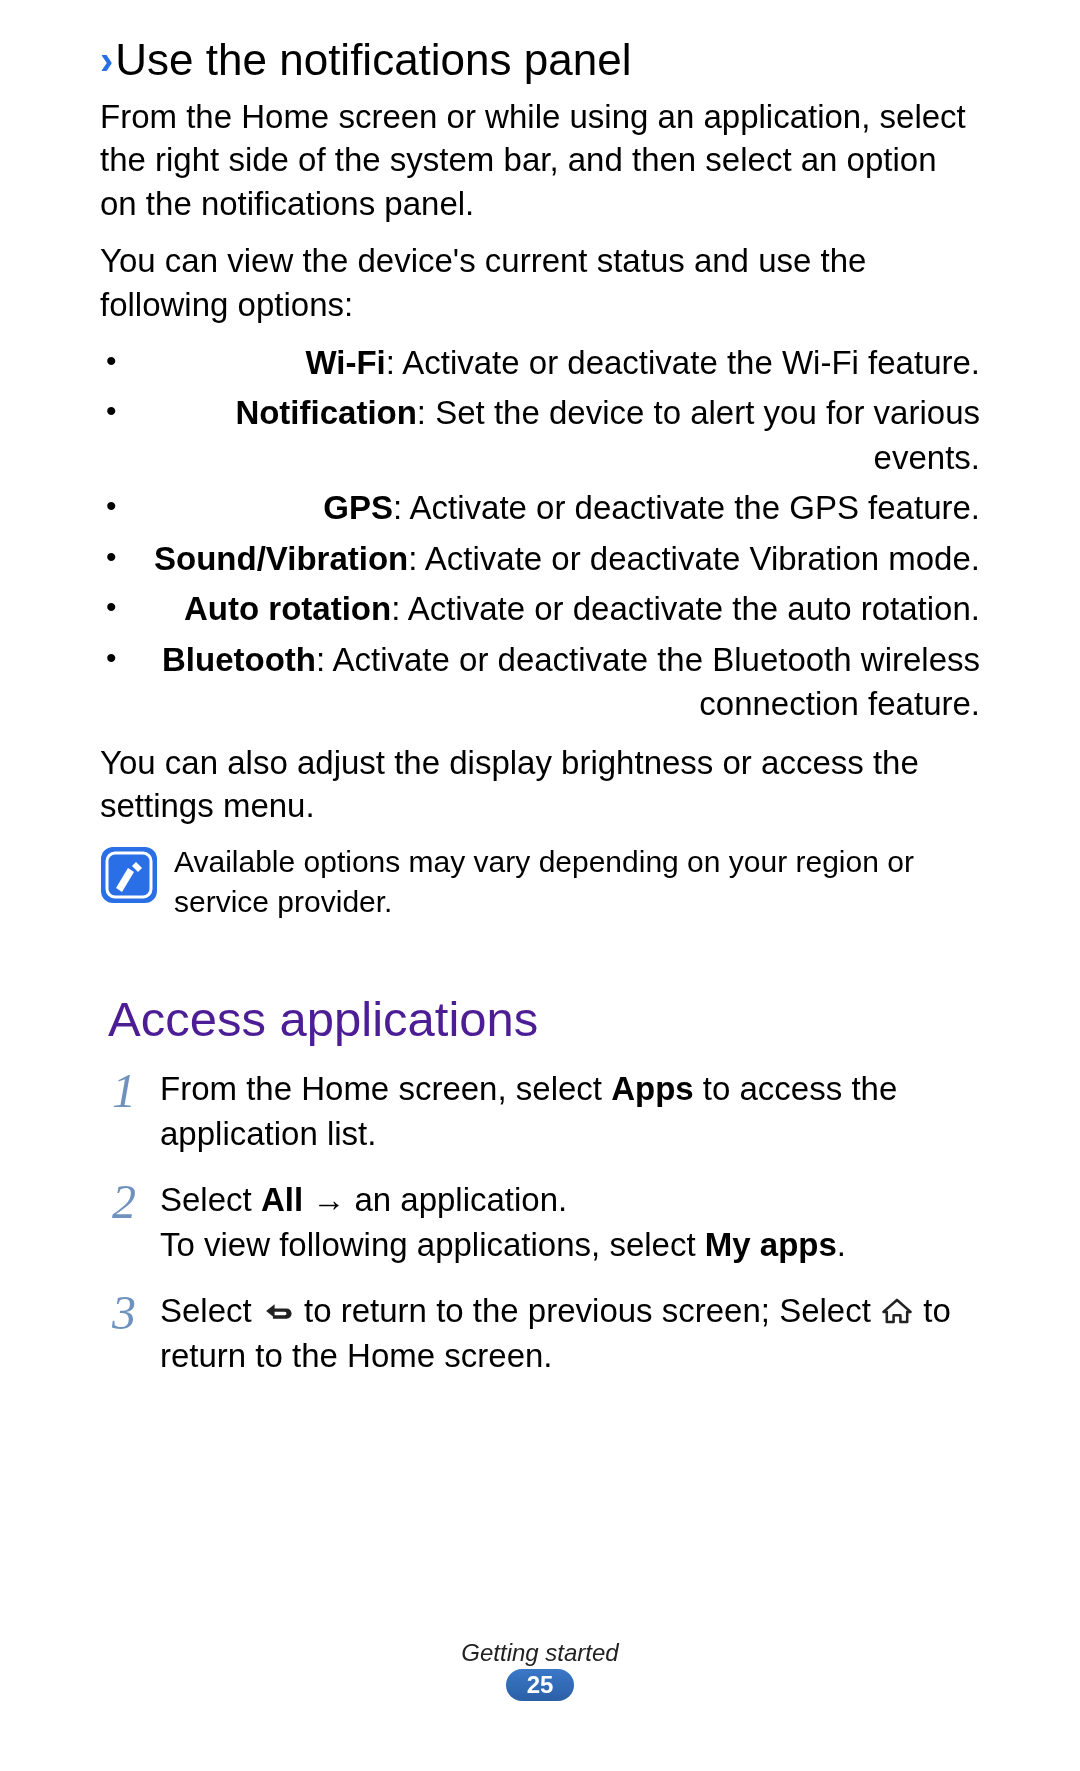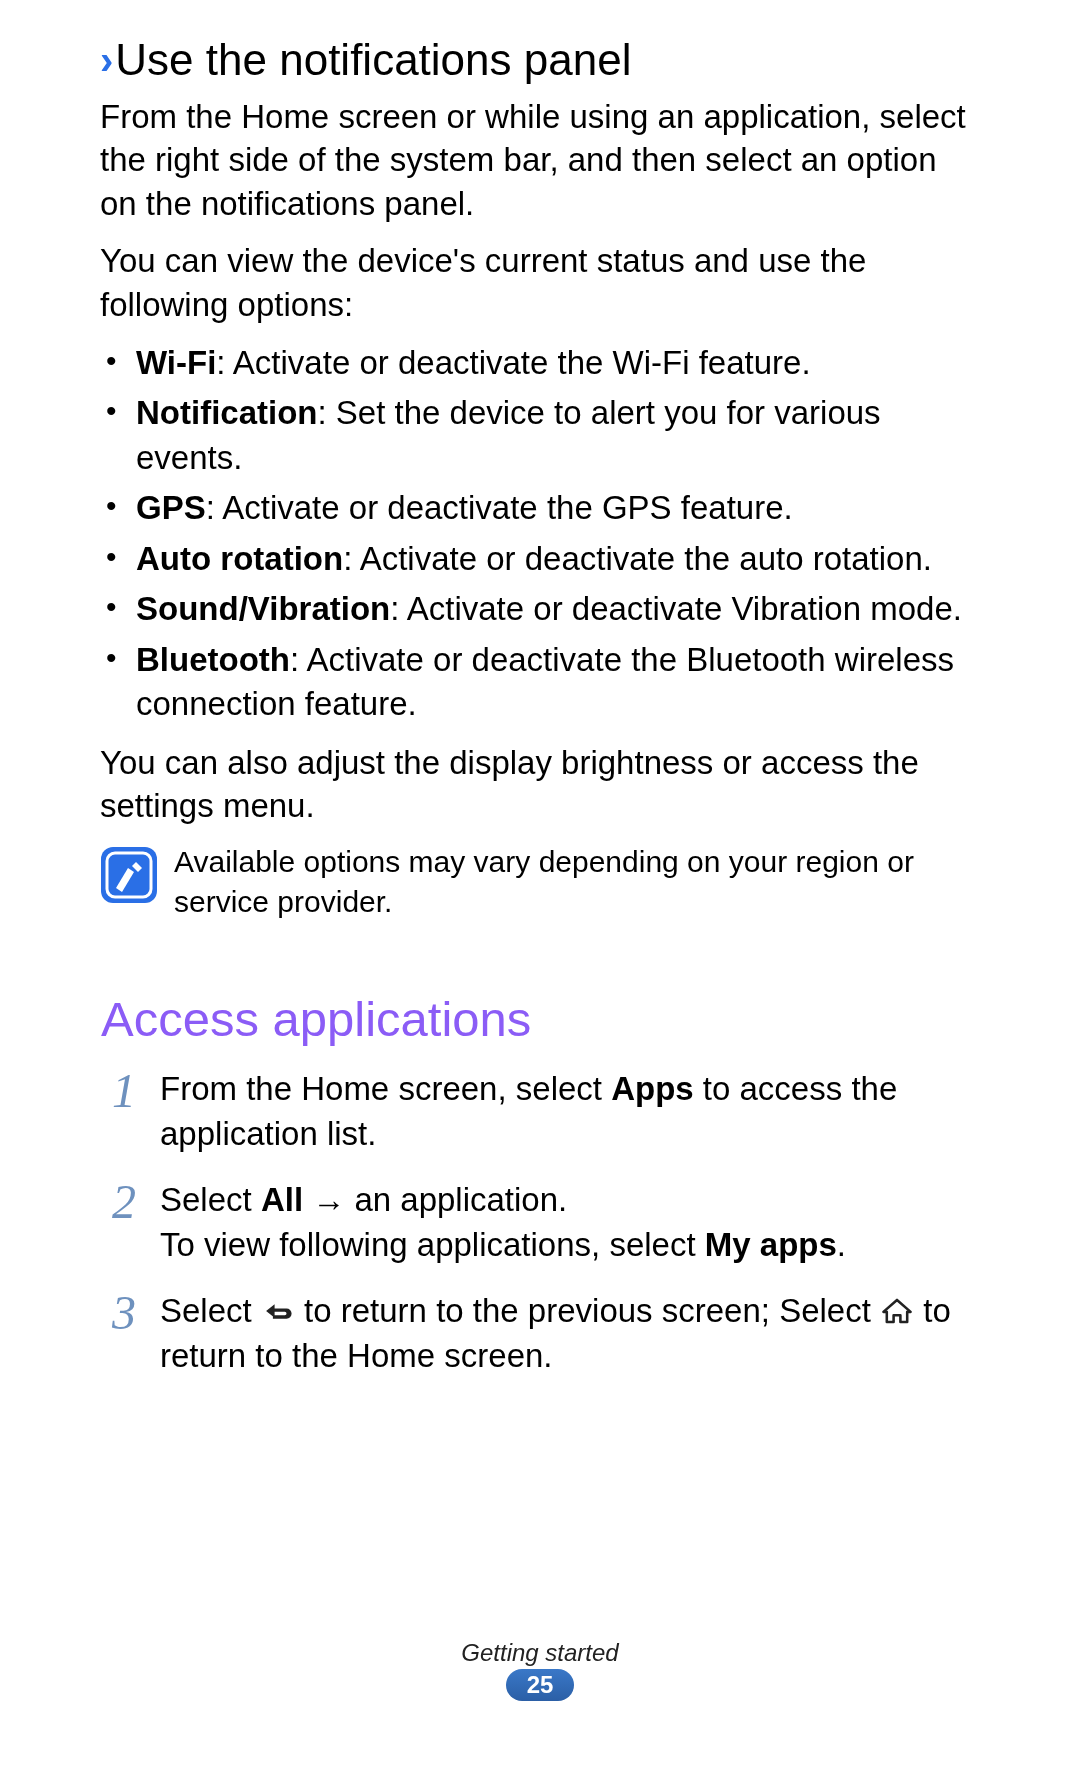--- a/index.html
+++ b/index.html
@@ -40,20 +40,21 @@
     list-style: none;
     padding: 0;
     margin: 0 0 14px 0;
   }
   ul.bullets > li {
     position: relative;
     font-size: 33px;
     line-height: 1.35;
     padding-left: 36px;
     margin: 6px 0;
+    text-align: right;
   }
   ul.bullets > li::before {
     content: "•";
     position: absolute;
     left: 6px;
     top: 0;
     font-size: 30px;
     line-height: 1.35;
   }
   .b { font-weight: 700; }
@@ -69,24 +70,24 @@
     width: 58px;
     height: 58px;
     margin-top: 4px;
   }
   .note-text {
     font-size: 30px;
     line-height: 1.32;
   }
 
   h2.section {
-    color: #8b5cf6;
+    color: #4c1d95;
     font-weight: 400;
     font-size: 49px;
-    margin: 70px 0 20px 1px;
+    margin: 70px 0 20px 8px;
   }
 
   ol.steps {
     list-style: none;
     counter-reset: step;
     padding: 0;
     margin: 0;
   }
   ol.steps > li {
     position: relative;
@@ -147,22 +148,22 @@
     <span class="chevron">›</span><span>Use the notifications panel</span>
   </div>
 
   <p class="body">From the Home screen or while using an application, select the right side of the system bar, and then select an option on the notifications panel.</p>
   <p class="body">You can view the device's current status and use the following options:</p>
 
   <ul class="bullets">
     <li><span class="b">Wi-Fi</span><span>: Activate or deactivate the Wi-Fi feature.</span></li>
     <li><span class="b">Notification</span><span>: Set the device to alert you for various events.</span></li>
     <li><span class="b">GPS</span><span>: Activate or deactivate the GPS feature.</span></li>
+    <li><span class="b">Sound/Vibration</span><span>: Activate or deactivate Vibration mode.</span></li>
     <li><span class="b">Auto rotation</span><span>: Activate or deactivate the auto rotation.</span></li>
-    <li><span class="b">Sound/Vibration</span><span>: Activate or deactivate Vibration mode.</span></li>
     <li><span class="b">Bluetooth</span><span>: Activate or deactivate the Bluetooth wireless connection feature.</span></li>
   </ul>
 
   <p class="body">You can also adjust the display brightness or access the settings menu.</p>
 
   <div class="note-row">
     <svg class="note-icon" viewBox="0 0 58 58">
       <rect x="1" y="1" width="56" height="56" rx="12" ry="12" fill="#2a6fe6"></rect>
       <rect x="7" y="7" width="44" height="44" rx="8" ry="8" fill="none" stroke="#fff" stroke-width="3"></rect>
       <path d="M16 42 L28 22 L34 26 L22 46 Z" fill="#fff"></path>

